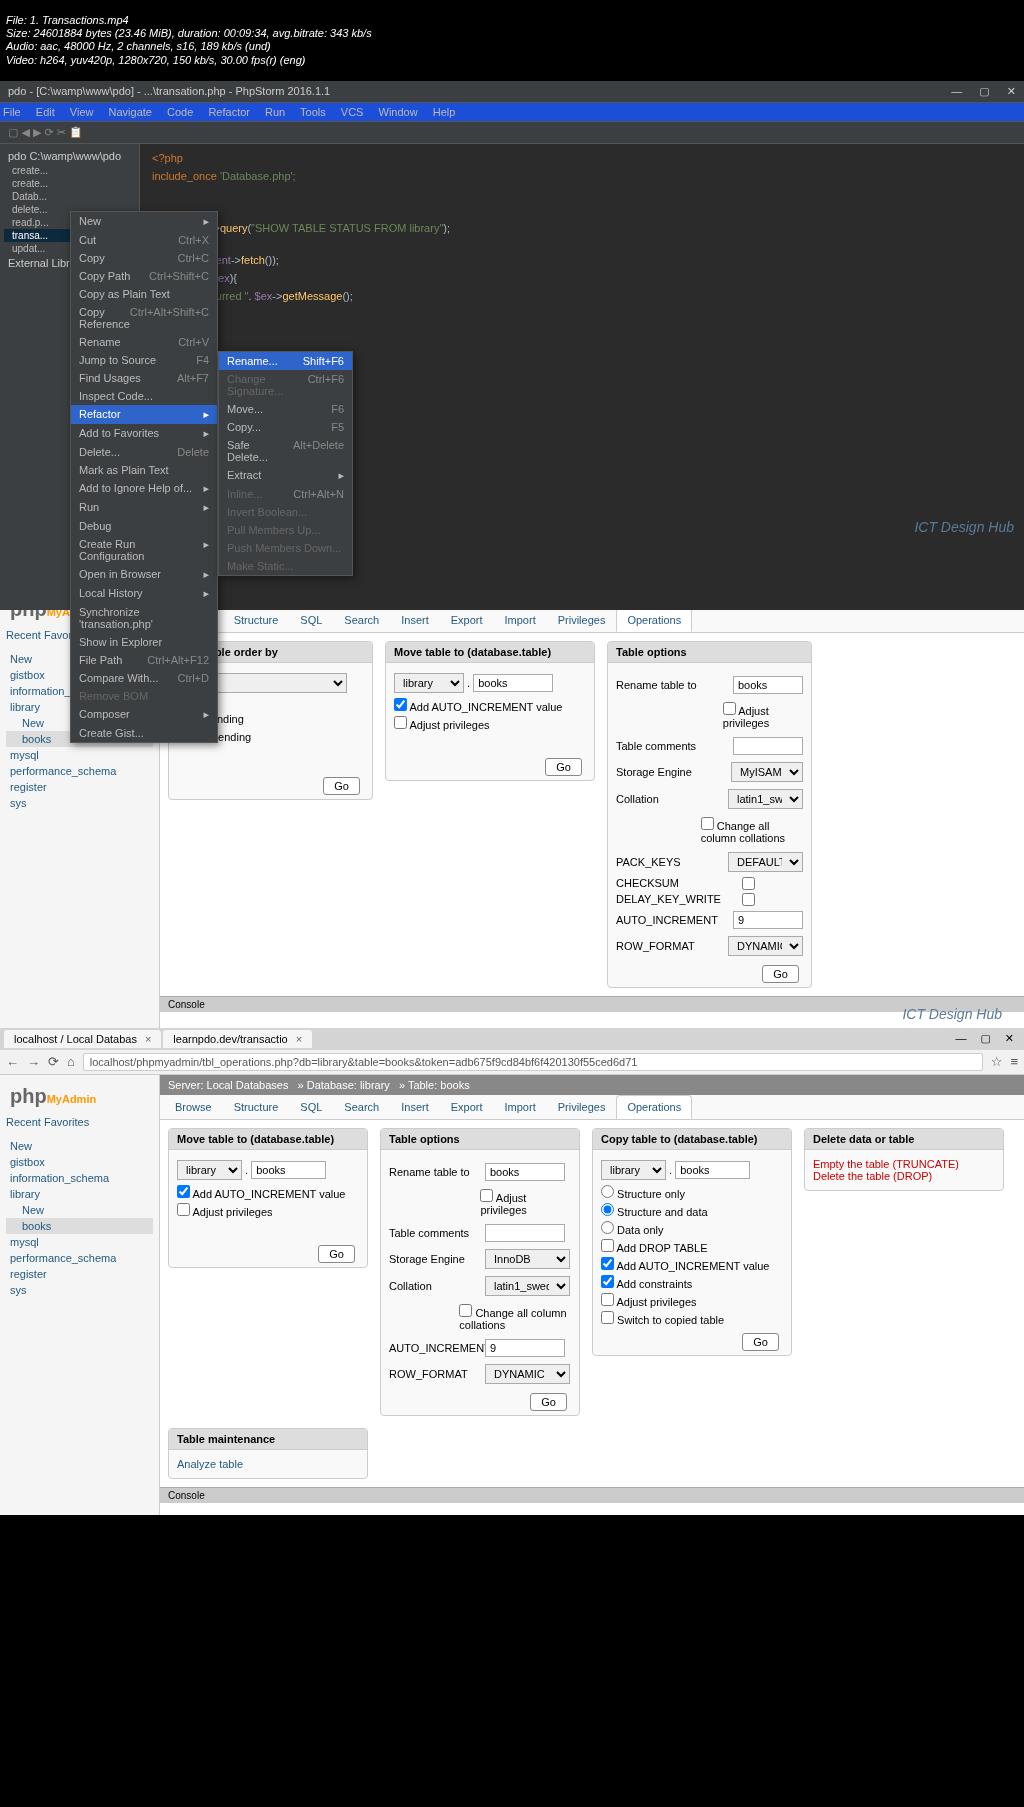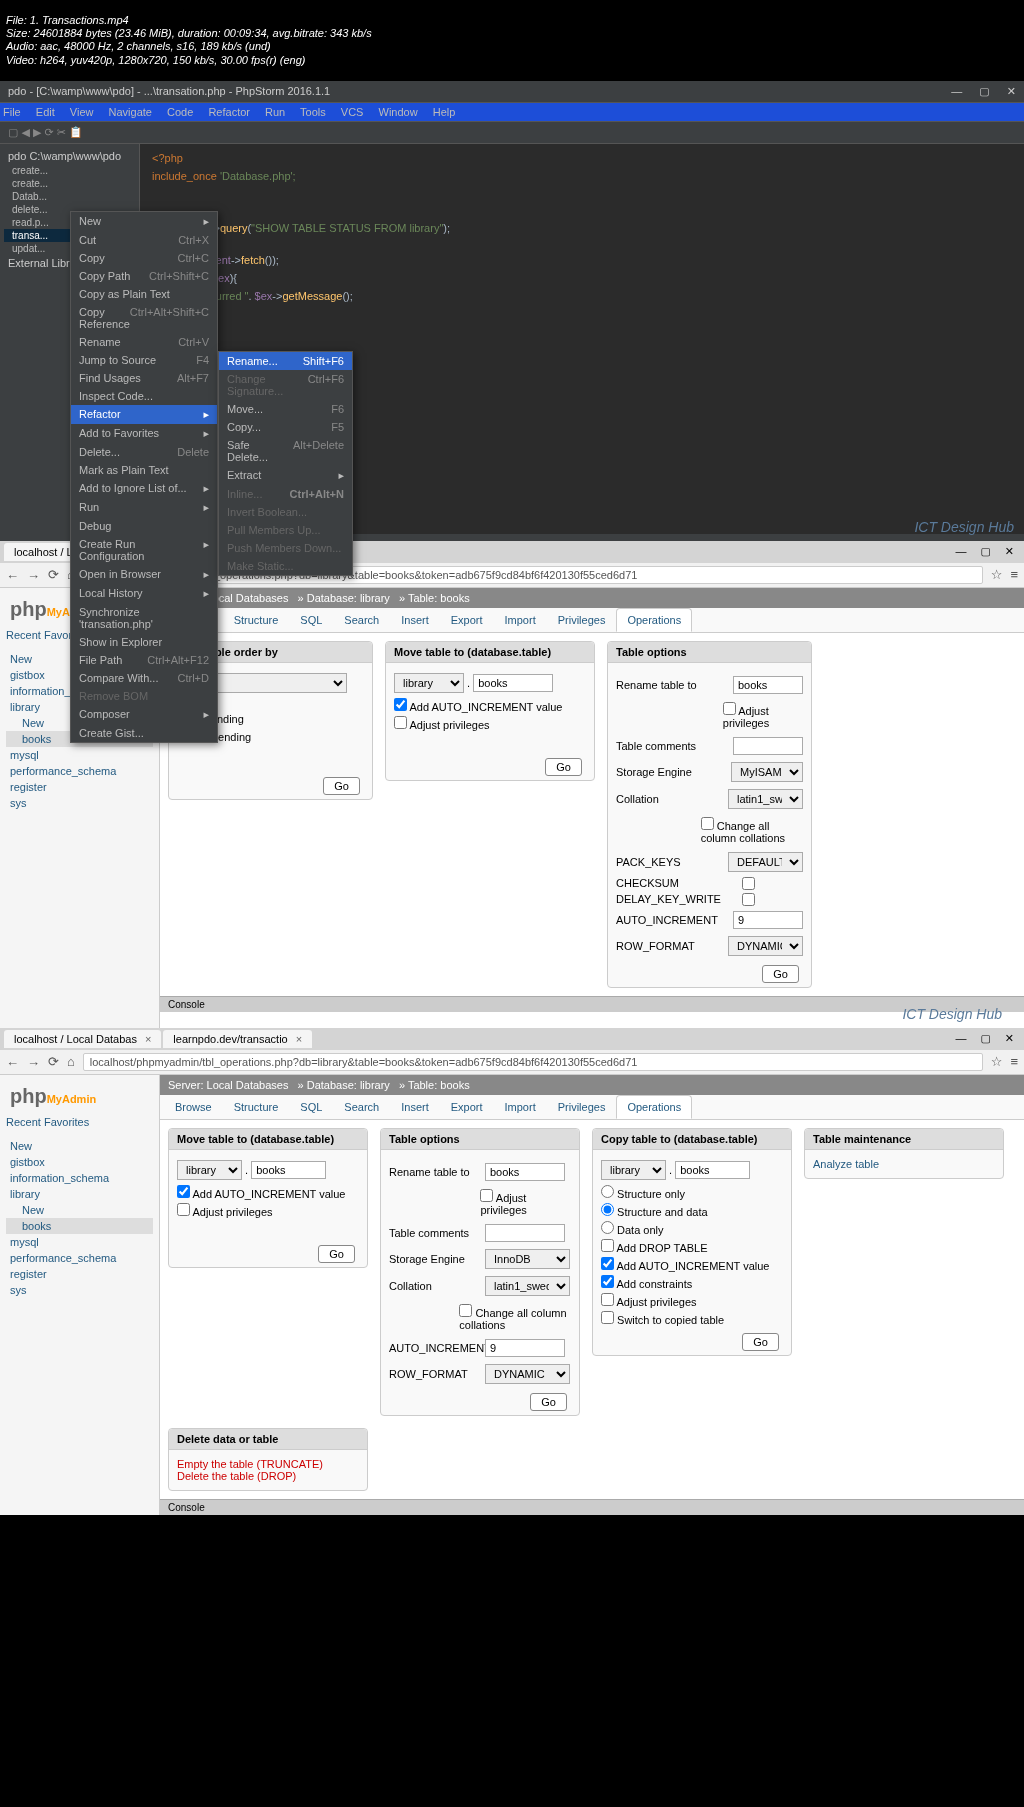--- a/index.html
+++ b/index.html
@@ -4,21 +4,21 @@
 <style>
 *{margin:0;padding:0;box-sizing:border-box;font-family:Arial,sans-serif;font-size:11px}
 body{background:#000;width:1024px}
 .video-meta{color:#fff;padding:14px 6px;font-style:italic;font-size:15px;line-height:1.2}
 .phpstorm{background:#3c3f41;color:#bbb;height:460px;position:relative}
 .ps-title{background:#3c3f41;color:#ccc;padding:4px 8px;font-size:11px;border-bottom:1px solid #555;display:flex;justify-content:space-between}
 .ps-title .wincontrols span{margin-left:14px;cursor:pointer}
 .ps-menu{background:#1d4ed8;padding:3px 3px;border-bottom:1px solid #555}
 .ps-menu span{margin-right:12px;color:#bbb}
 .ps-toolbar{background:#3c3f41;padding:4px 8px;border-bottom:1px solid #555}
-.ps-body{display:flex;height:390px}
+.ps-body{display:flex;height:466px}
 .ps-sidebar{width:140px;background:#3c3f41;border-right:1px solid #555;padding:4px}
 .ps-sidebar .proj{color:#ccc;padding:2px 4px}
 .ps-sidebar .file{color:#bbb;padding:1px 8px;font-size:10px}
 .ps-sidebar .file.sel{background:#0d293e;color:#fff}
 .ps-editor{flex:1;background:#2b2b2b;padding:8px 12px;font-family:monospace;font-size:12px;color:#a9b7c6;position:relative}
 .ps-editor .kw{color:#cc7832}
 .ps-editor .str{color:#6a8759}
 .ps-editor .var{color:#9876aa}
 .ps-editor .fn{color:#ffc66d}
 .ctx-menu{position:absolute;left:70px;top:130px;background:#3c3f41;border:1px solid #555;width:148px;z-index:10;box-shadow:2px 2px 8px rgba(0,0,0,.5)}
@@ -171,21 +171,21 @@
         <span>▸</span>
       </div>
       <div class="mi">
         <span>Delete...</span>
         <span style="color: rgb(136, 136, 136);">Delete</span>
       </div>
       <div class="mi">
         <span>Mark as Plain Text</span>
       </div>
       <div class="mi">
-        <span>Add to Ignore List of...</span>
+        <span>Add to Ignore Help of...</span>
         <span>▸</span>
       </div>
       <div class="mi">
         <span>Run</span>
         <span>▸</span>
       </div>
       <div class="mi">
         <span>Debug</span>
       </div>
       <div class="mi">
@@ -245,21 +245,21 @@
       <div class="mi">
         <span>Safe Delete...</span>
         <span style="color: rgb(136, 136, 136);">Alt+Delete</span>
       </div>
       <div class="mi">
         <span>Extract</span>
         <span>▸</span>
       </div>
       <div class="mi dim">
         <span>Inline...</span>
-        <span style="color: rgb(136, 136, 136); font-weight: bold;">Ctrl+Alt+N</span>
+        <span style="color: rgb(136, 136, 136);">Ctrl+Alt+N</span>
       </div>
       <div class="mi dim">
         <span>Invert Boolean...</span>
       </div>
       <div class="mi dim">
         <span>Pull Members Up...</span>
       </div>
       <div class="mi dim">
         <span>Push Members Down...</span>
       </div>
@@ -539,27 +539,27 @@
             <label><input type="checkbox" style=""> <span>Add DROP TABLE</span></label>
             <label><input type="checkbox" checked="" style=""> <span>Add AUTO_INCREMENT value</span></label>
             <label><input type="checkbox" checked="" style=""> <span>Add constraints</span></label>
             <label><input type="checkbox" style=""> <span>Adjust privileges</span></label>
             <label><input type="checkbox" style=""> <span>Switch to copied table</span></label>
             <button class="go-btn">Go</button>
           </div>
         </div>
 
         <div class="pma-box" style="width:200px">
+          <div class="hdr">Delete data or table</div>
+          <div class="body">
+            <div class="red">Empty the table (TRUNCATE)</div>
+            <div class="red">Delete the table (DROP)</div>
+          </div>
+        </div>
+        <div class="pma-box" style="width:200px">
           <div class="hdr">Table maintenance</div>
           <div class="body"><a style="color:#235a81">Analyze table</a></div>
         </div>
-        <div class="pma-box" style="width:200px">
-          <div class="hdr">Delete data or table</div>
-          <div class="body">
-            <div class="red">Empty the table (TRUNCATE)</div>
-            <div class="red">Delete the table (DROP)</div>
-          </div>
-        </div>
       </div>
       <div class="console-bar">Console</div>
     </div>
   </div>
 </div>
 
 </body></html>

